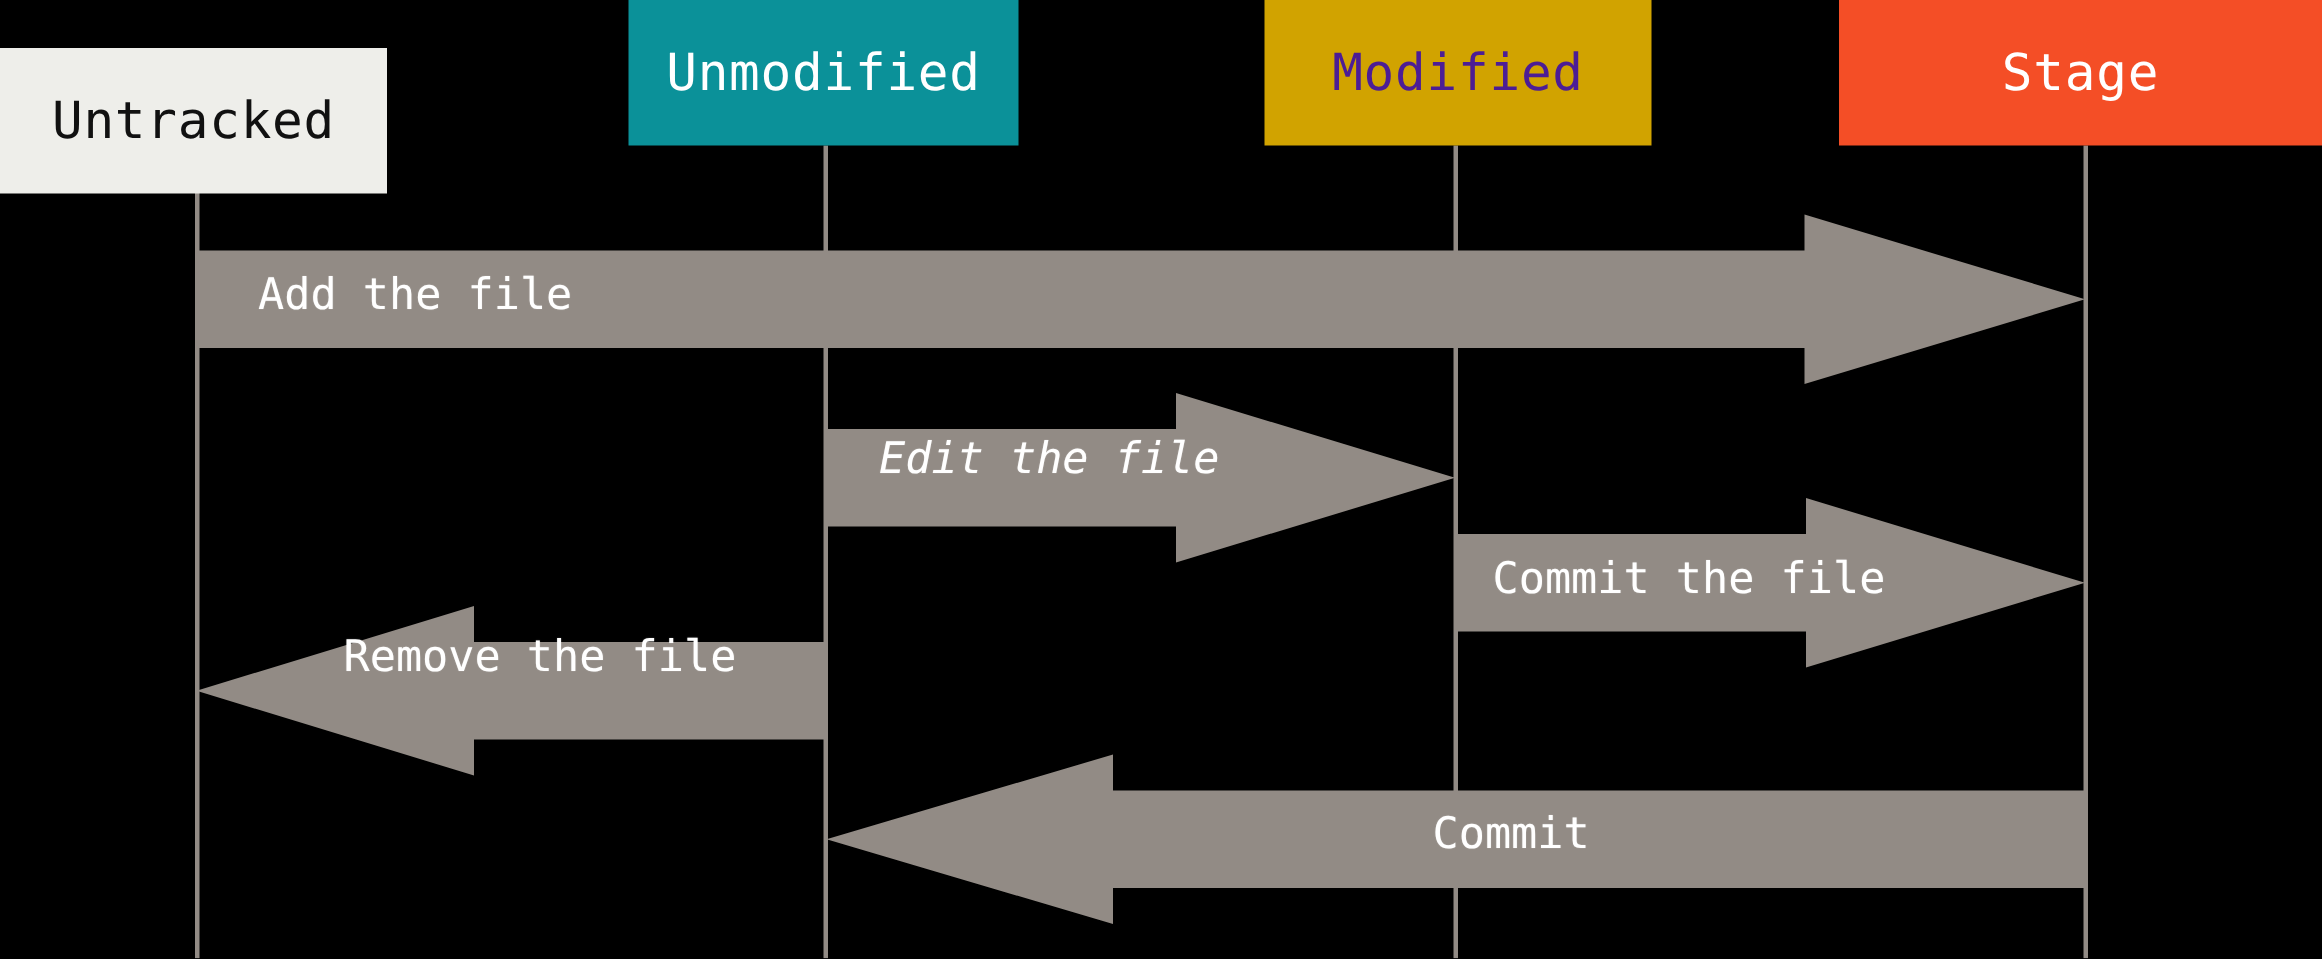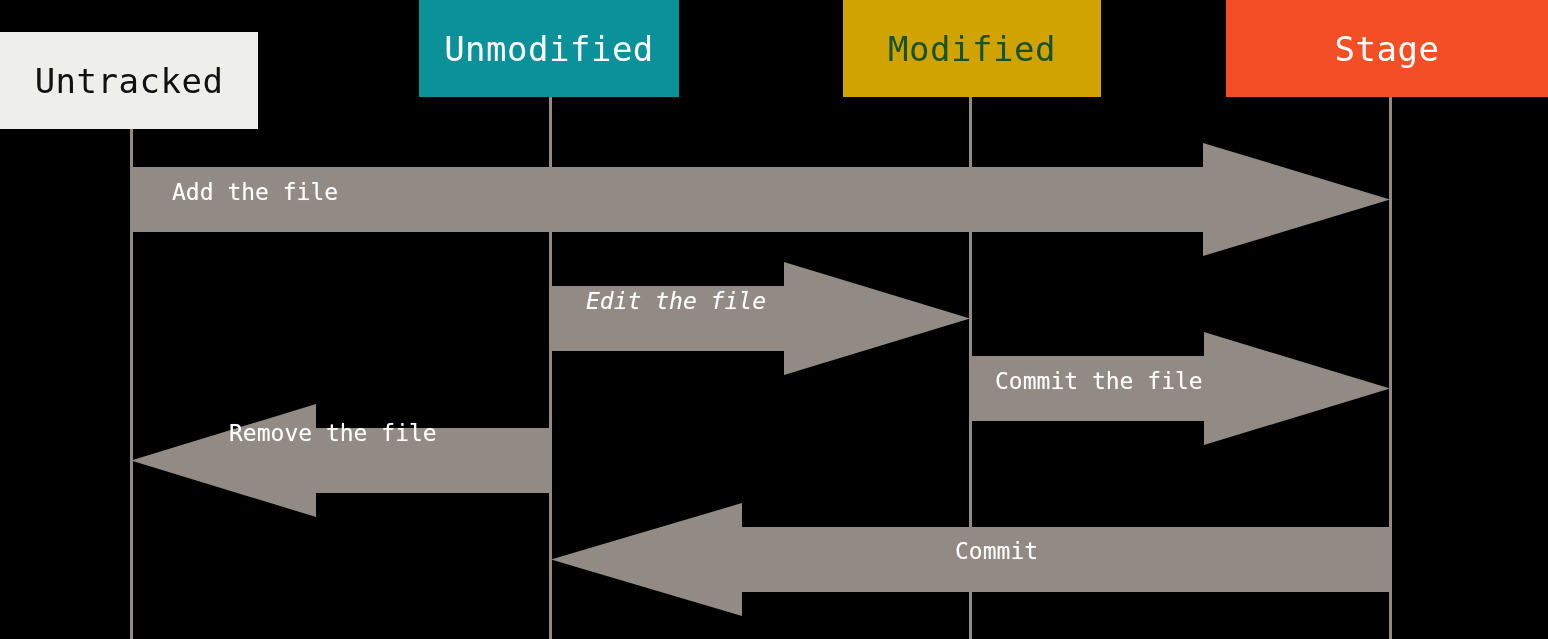--- a/index.html
+++ b/index.html
@@ -44,21 +44,21 @@
   #arrow-layer {
     position: absolute;
     left: 0;
     top: 0;
     width: 1548px;
     height: 639px;
   }
   .arrow-shape { fill: #928b85; }
   .arrow-label {
     position: absolute;
-    font-size: 23px;
+    font-size: 29px;
     color: #ffffff;
     white-space: nowrap;
     user-select: none;
     text-shadow: 0 0 1px rgba(255,255,255,0.35);
   }
 </style>
 </head>
 <body>
 
 <div id="stage">
@@ -78,21 +78,21 @@
       <polygon class="arrow-shape" fill="#928b85" points="1390,527 742,527 742,503 551,559.5 742,616 742,592 1390,592"></polygon>
     </svg>
 
   <div id="state-boxes">
       <div class="state-box dark-text" style="left: 0px; width: 258px; background: rgb(238, 238, 234); color: rgb(17, 17, 17);">
         <span>Untracked</span>
       </div>
       <div class="state-box light-text" style="left: 419px; width: 260px; background: rgb(11, 145, 153); color: #ffffff;">
         <span>Unmodified</span>
       </div>
-      <div class="state-box light-text" style="left: 843px; width: 258px; background: rgb(209, 163, 0); color: #14532d;">
+      <div class="state-box light-text" style="left: 843px; width: 258px; background: rgb(209, 163, 0); color: #4c1d95;">
         <span>Modified</span>
       </div>
       <div class="state-box light-text" style="left: 1226px; width: 322px; background: rgb(244, 78, 38); color: rgb(255, 255, 255);">
         <span>Stage</span>
       </div>
     </div>
 
   <div id="arrow-labels">
       <div class="arrow-label" style="left: 172px; top: 179px;">Add the file</div>
       <div class="arrow-label" style="left: 586px; top: 288px; font-style: italic;">Edit the file</div>

